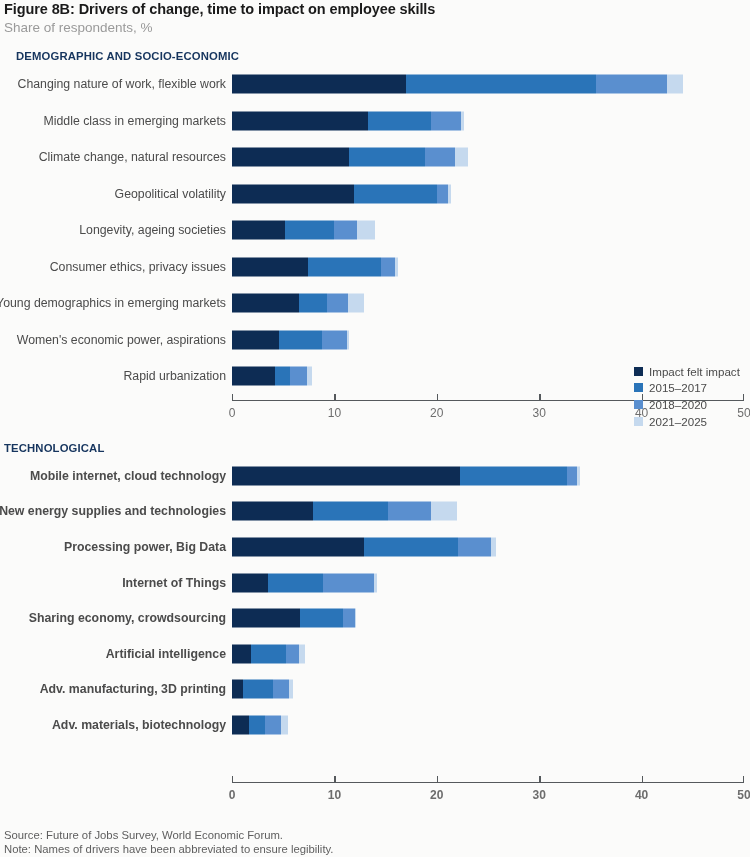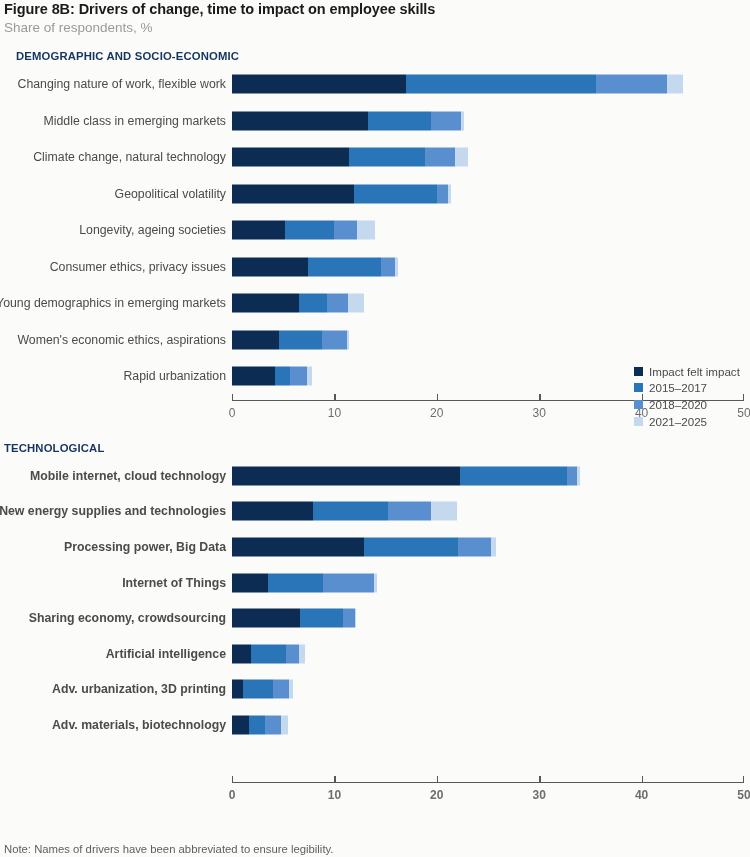--- a/index.html
+++ b/index.html
@@ -155,21 +155,21 @@
         <div class="row">
           <div class="cat-label">Middle class in emerging markets</div>
           <div class="bar">
             <div class="seg s0" title="Impact felt already: 13.3%" style="width: 136.192px; background: rgb(13, 44, 84);"></div>
             <div class="seg s1" title="2015–2017: 6.1%" style="width: 62.464px; background: rgb(42, 116, 184);"></div>
             <div class="seg s2" title="2018–2020: 3%" style="width: 30.72px; background: rgb(90, 143, 207);"></div>
             <div class="seg s3" title="2021–2025: 0.3%" style="width: 3.072px; background: rgb(197, 217, 238);"></div>
           </div>
         </div>
         <div class="row">
-          <div class="cat-label">Climate change, natural technology</div>
+          <div class="cat-label">Climate change, natural resources</div>
           <div class="bar">
             <div class="seg s0" title="Impact felt already: 11.4%" style="width: 116.736px; background: rgb(13, 44, 84);"></div>
             <div class="seg s1" title="2015–2017: 7.4%" style="width: 75.776px; background: rgb(42, 116, 184);"></div>
             <div class="seg s2" title="2018–2020: 3%" style="width: 30.72px; background: rgb(90, 143, 207);"></div>
             <div class="seg s3" title="2021–2025: 1.2%" style="width: 12.288px; background: rgb(197, 217, 238);"></div>
           </div>
         </div>
         <div class="row">
           <div class="cat-label">Geopolitical volatility</div>
           <div class="bar">
@@ -200,21 +200,21 @@
         <div class="row">
           <div class="cat-label">Young demographics in emerging markets</div>
           <div class="bar">
             <div class="seg s0" title="Impact felt already: 6.5%" style="width: 66.56px; background: rgb(13, 44, 84);"></div>
             <div class="seg s1" title="2015–2017: 2.8%" style="width: 28.672px; background: rgb(42, 116, 184);"></div>
             <div class="seg s2" title="2018–2020: 2%" style="width: 20.48px; background: rgb(90, 143, 207);"></div>
             <div class="seg s3" title="2021–2025: 1.6%" style="width: 16.384px; background: rgb(197, 217, 238);"></div>
           </div>
         </div>
         <div class="row">
-          <div class="cat-label">Women's economic ethics, aspirations</div>
+          <div class="cat-label">Women's economic power, aspirations</div>
           <div class="bar">
             <div class="seg s0" title="Impact felt already: 4.6%" style="width: 47.104px; background: rgb(13, 44, 84);"></div>
             <div class="seg s1" title="2015–2017: 4.2%" style="width: 43.008px; background: rgb(42, 116, 184);"></div>
             <div class="seg s2" title="2018–2020: 2.4%" style="width: 24.576px; background: rgb(90, 143, 207);"></div>
             <div class="seg s3" title="2021–2025: 0.2%" style="width: 2.048px; background: rgb(197, 217, 238);"></div>
           </div>
         </div>
         <div class="row">
           <div class="cat-label">Rapid urbanization</div>
           <div class="bar">
@@ -312,21 +312,21 @@
         <div class="row">
           <div class="cat-label">Artificial intelligence</div>
           <div class="bar">
             <div class="seg s0" title="Impact felt already: 1.9%" style="width: 19.456px; background: rgb(13, 44, 84);"></div>
             <div class="seg s1" title="2015–2017: 3.4%" style="width: 34.816px; background: rgb(42, 116, 184);"></div>
             <div class="seg s2" title="2018–2020: 1.2%" style="width: 12.288px; background: rgb(90, 143, 207);"></div>
             <div class="seg s3" title="2021–2025: 0.6%" style="width: 6.144px; background: rgb(197, 217, 238);"></div>
           </div>
         </div>
         <div class="row">
-          <div class="cat-label">Adv. urbanization, 3D printing</div>
+          <div class="cat-label">Adv. manufacturing, 3D printing</div>
           <div class="bar">
             <div class="seg s0" title="Impact felt already: 1.1%" style="width: 11.264px; background: rgb(13, 44, 84);"></div>
             <div class="seg s1" title="2015–2017: 2.9%" style="width: 29.696px; background: rgb(42, 116, 184);"></div>
             <div class="seg s2" title="2018–2020: 1.6%" style="width: 16.384px; background: rgb(90, 143, 207);"></div>
             <div class="seg s3" title="2021–2025: 0.4%" style="width: 4.096px; background: rgb(197, 217, 238);"></div>
           </div>
         </div>
         <div class="row">
           <div class="cat-label">Adv. materials, biotechnology</div>
           <div class="bar">
@@ -348,15 +348,16 @@
         <div class="tick" style="left: 307.2px;"></div>
         <div class="tick-label" style="left: 307.2px;">30</div>
         <div class="tick" style="left: 409.6px;"></div>
         <div class="tick-label" style="left: 409.6px;">40</div>
         <div class="tick" style="left: 510.6px;"></div>
         <div class="tick-label" style="left: 512px;">50</div>
       </div>
 
   </div>
 
+  <div class="footnote" id="note-source">Source: Future of Jobs Survey, World Economic Forum.</div>
   <div class="footnote" id="note-note">Note: Names of drivers have been abbreviated to ensure legibility.</div>
 
 </div>
 
 </body></html>

